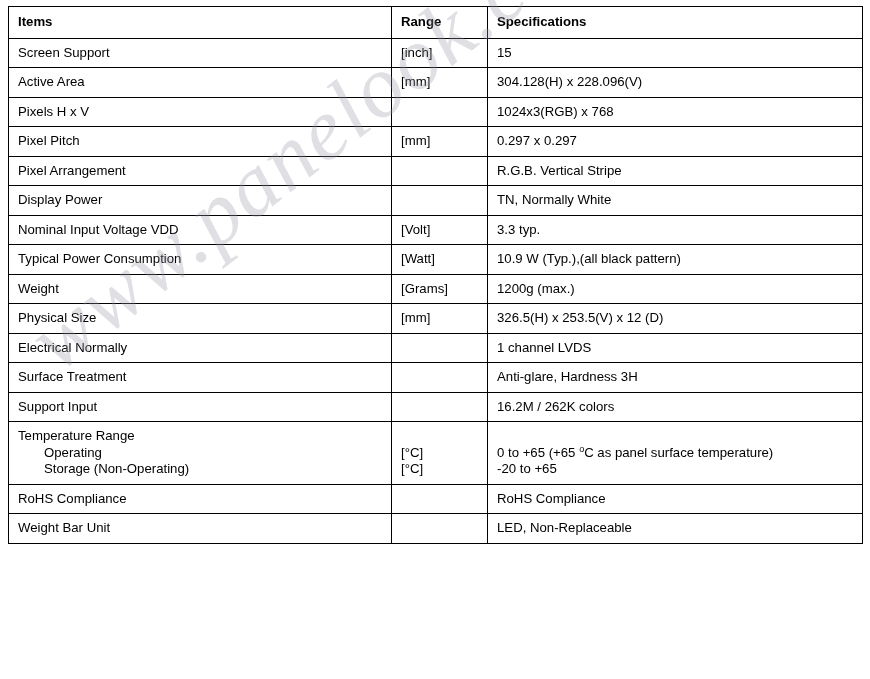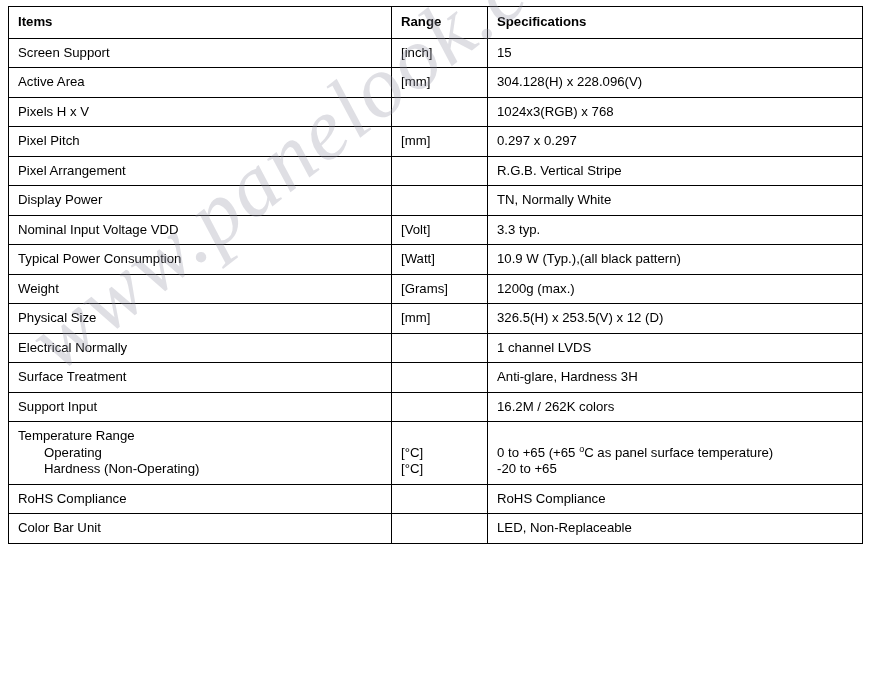--- a/index.html
+++ b/index.html
@@ -175,39 +175,39 @@
       <tr>
         <td class="item">Support Input</td>
         <td class="unit"></td>
         <td class="spec">16.2M / 262K colors</td>
       </tr>
 
       <tr class="rowtall">
         <td class="item two-line">
           <span>Temperature Range</span>
           <span class="sub-line">Operating</span>
-          <span class="sub-line">Hardness (Non-Operating)</span>
+          <span class="sub-line">Storage (Non-Operating)</span>
         </td>
         <td class="unit two-line">
           <span style="display:block;visibility:hidden;">&nbsp;</span>
           <span style="display:block;">[°C]</span>
           <span style="display:block;">[°C]</span>
         </td>
         <td class="spec two-line">
           <span style="display:block;visibility:hidden;">&nbsp;</span>
           <span style="display:block;"><span>0 to +65 (+65 </span><sup class="deg">o</sup><span>C as panel surface temperature)</span></span>
           <span style="display:block;">-20 to +65</span>
         </td>
       </tr>
 
       <tr>
         <td class="item">RoHS Compliance</td>
         <td class="unit"></td>
         <td class="spec">RoHS Compliance</td>
       </tr>
       <tr>
-        <td class="item">Color Bar Unit</td>
+        <td class="item">Weight Bar Unit</td>
         <td class="unit"></td>
         <td class="spec">LED, Non-Replaceable</td>
       </tr>
     </tbody>
   </table>
 </div>
 
 </body></html>

